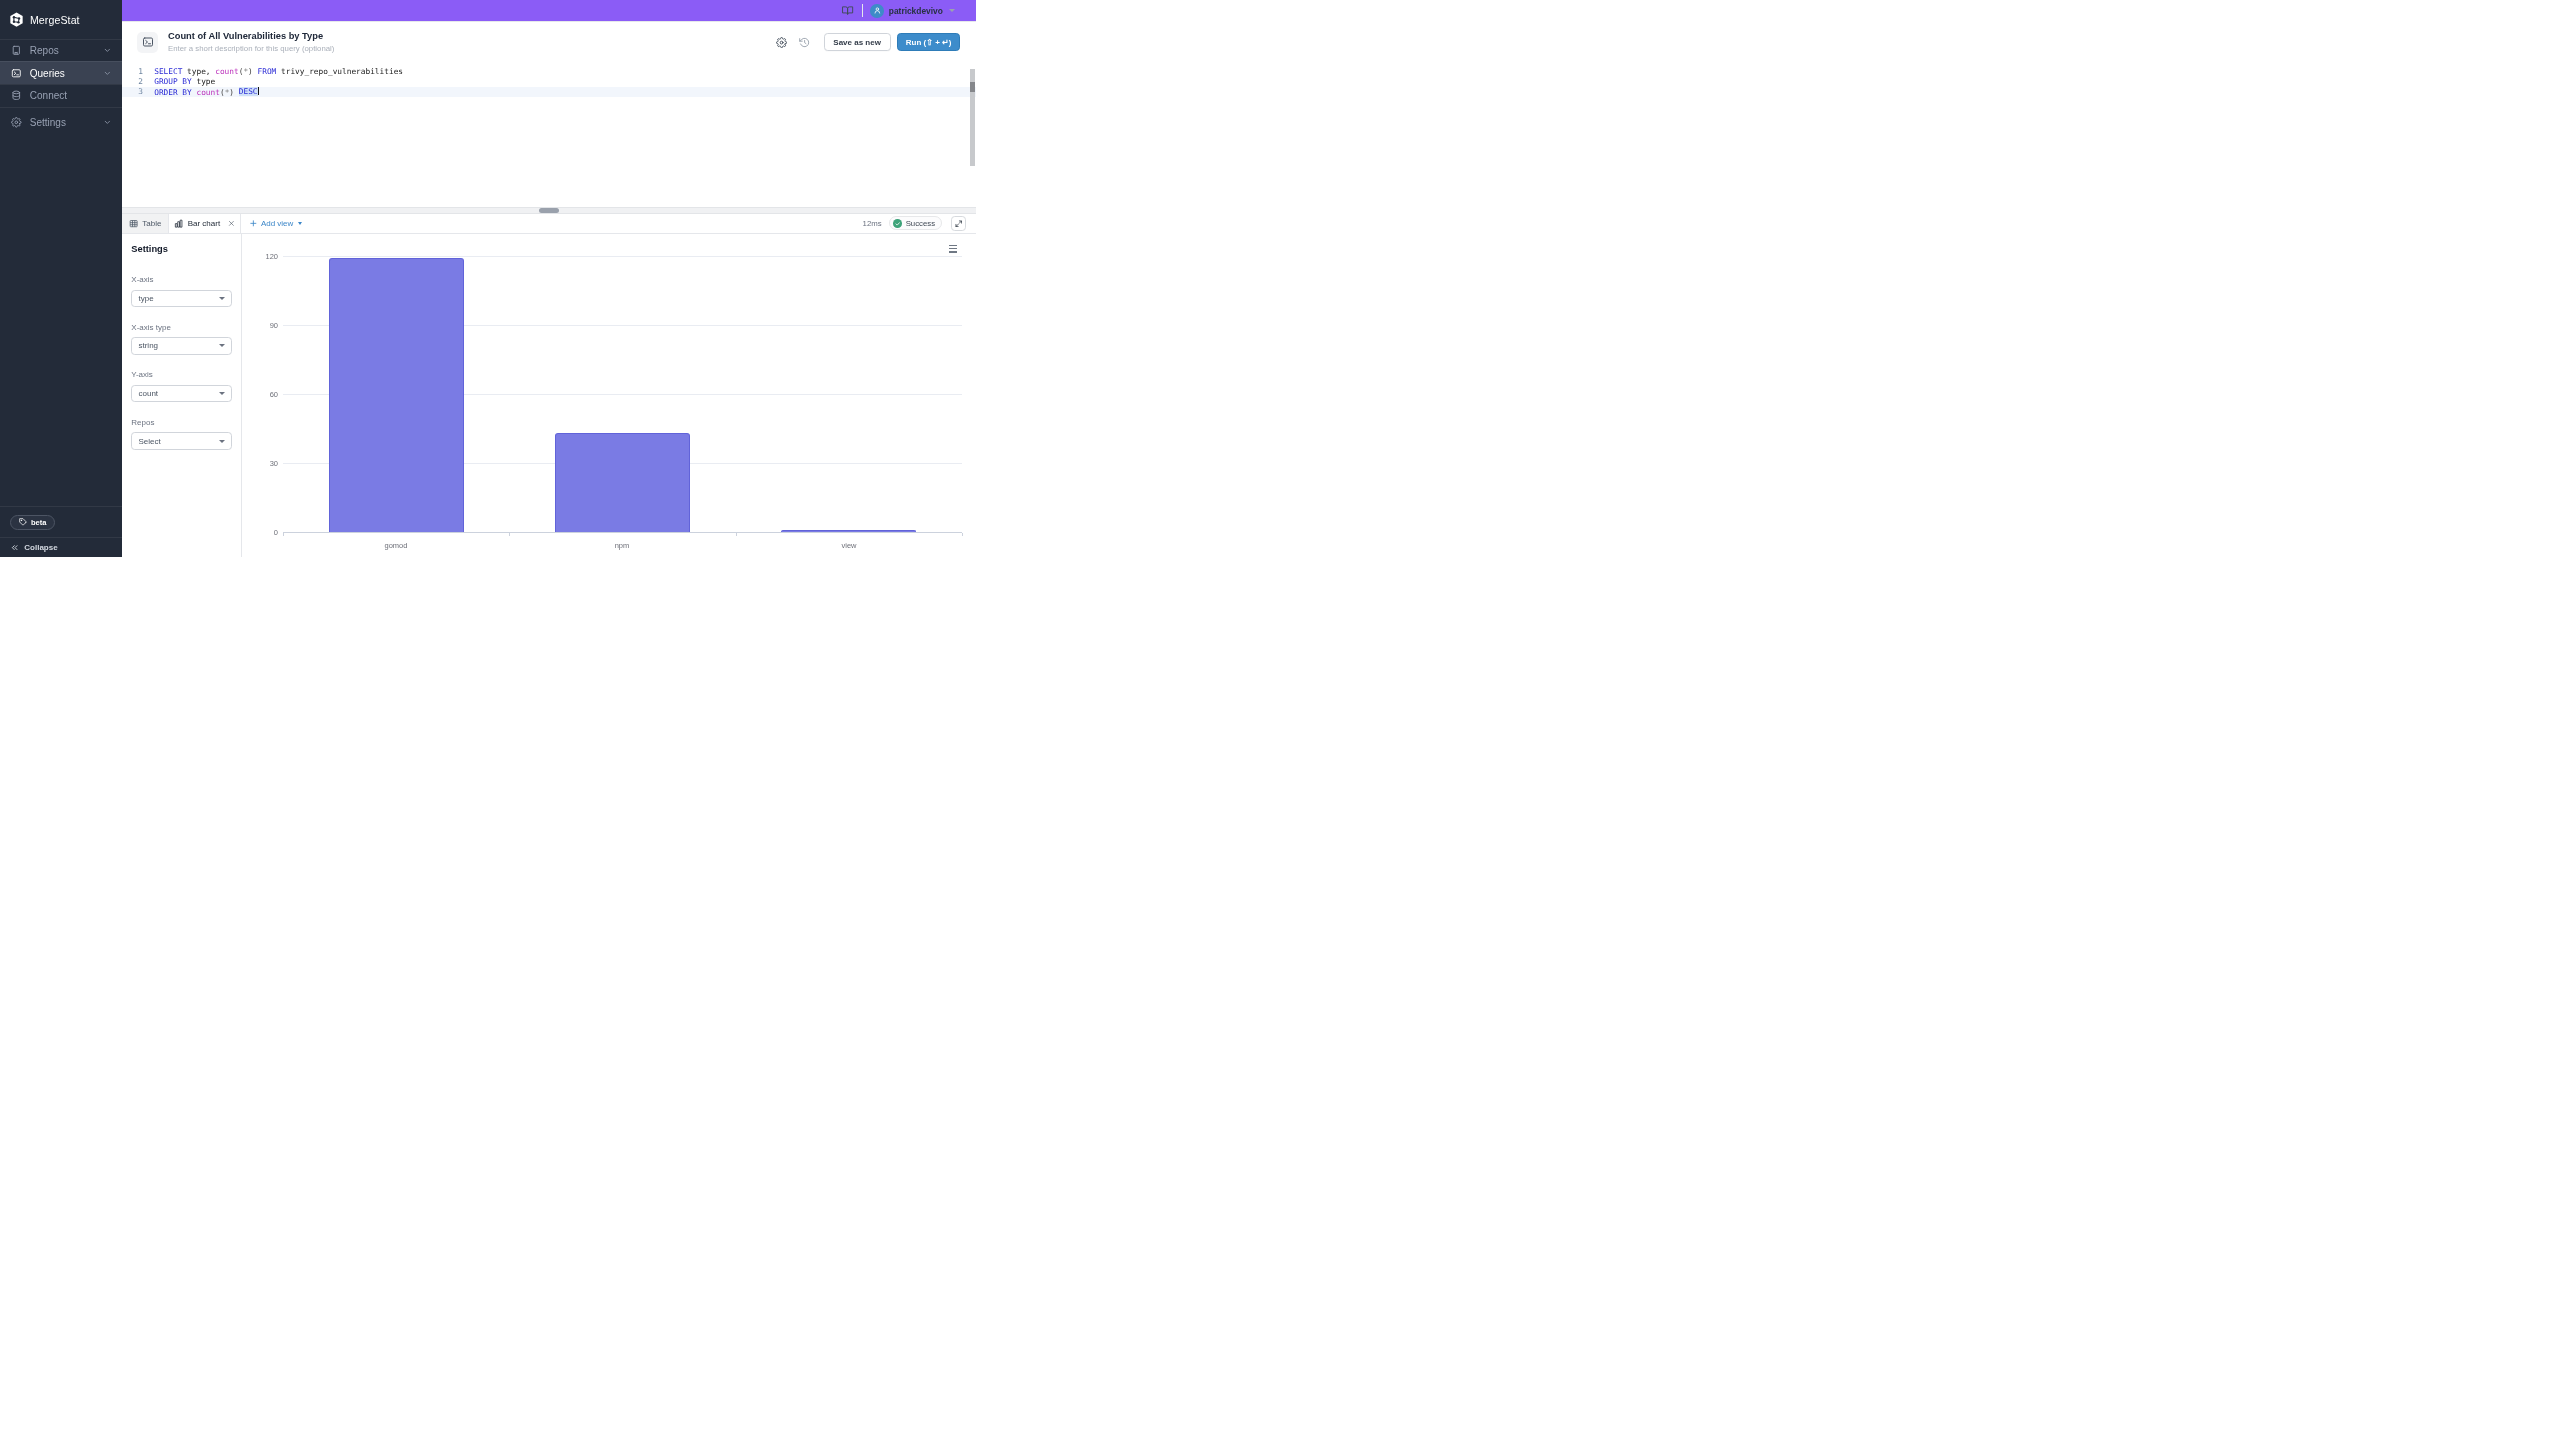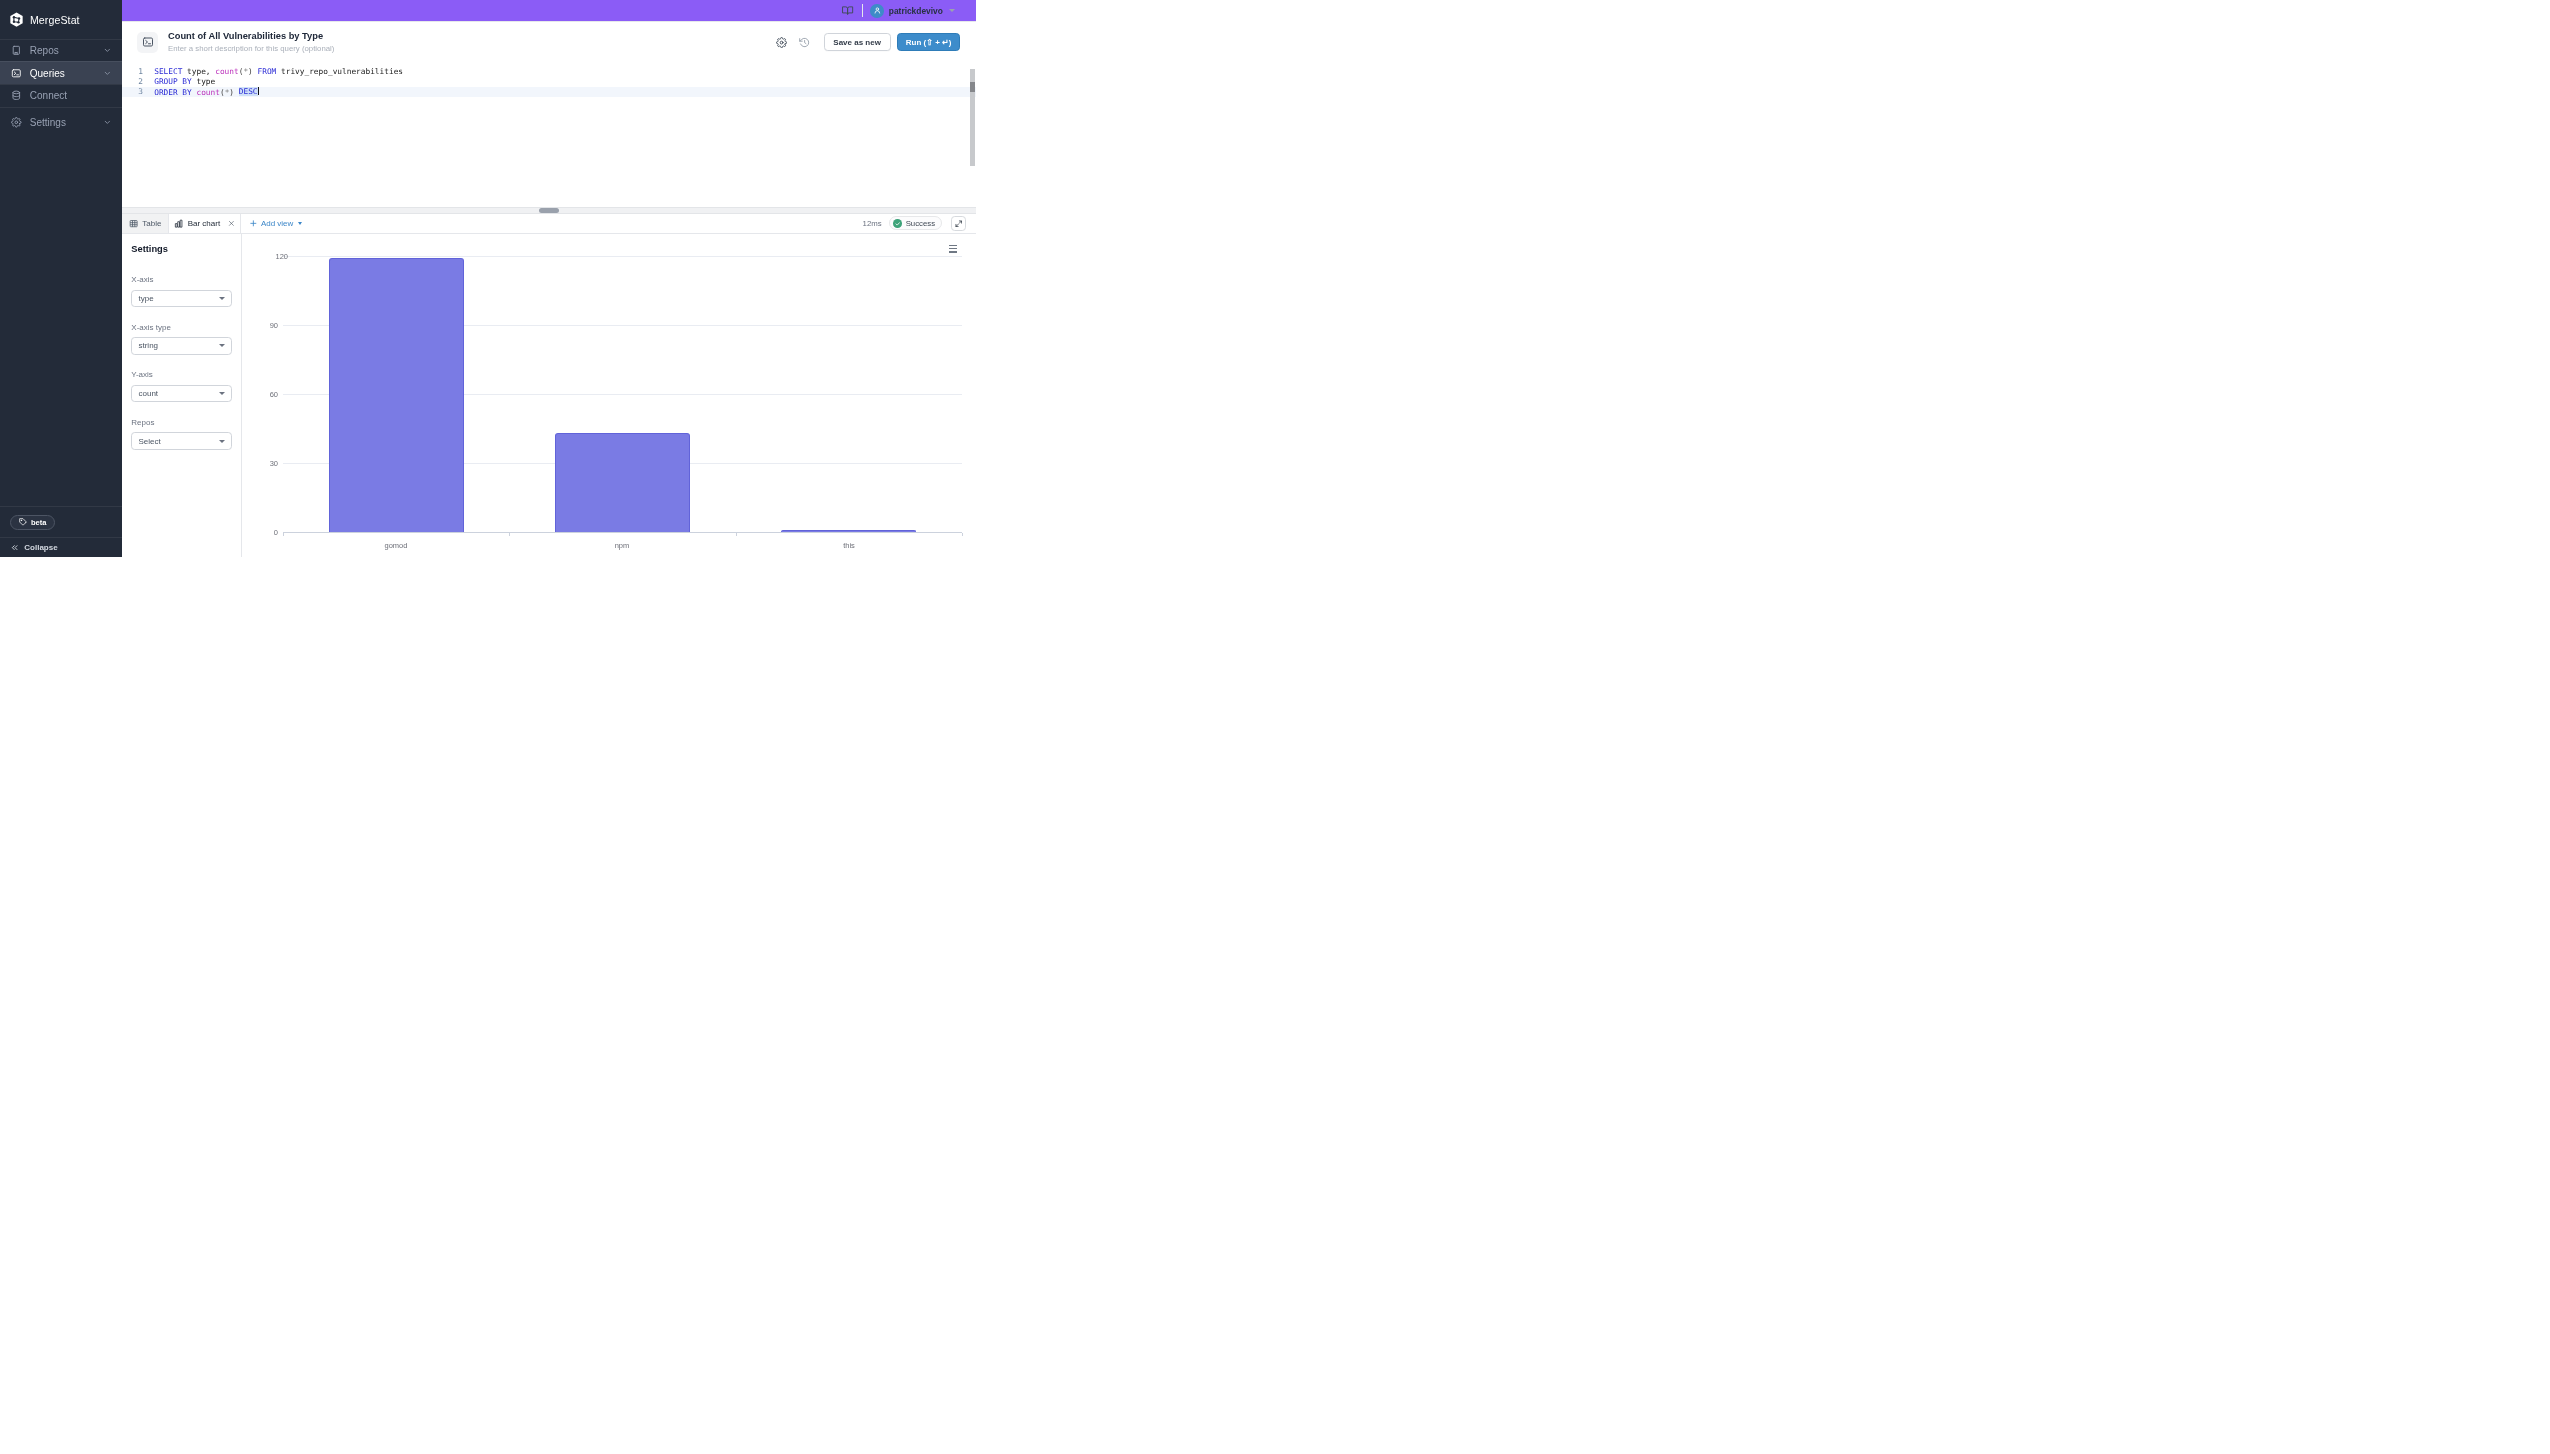--- a/index.html
+++ b/index.html
@@ -360,30 +360,30 @@
             <div></div>
         </div>
       <div class="ytick" style="left: 5px; top: 294px;">0</div>
           <div class="gridline" style="left: 41px; width: 679px; top: 229px;"></div>
           <div class="ytick" style="left: 5px; top: 225px;">30</div>
           <div class="gridline" style="left: 41px; width: 679px; top: 160px;"></div>
           <div class="ytick" style="left: 5px; top: 156px;">60</div>
           <div class="gridline" style="left: 41px; width: 679px; top: 91px;"></div>
           <div class="ytick" style="left: 5px; top: 87px;">90</div>
           <div class="gridline" style="left: 41px; width: 679px; top: 22px;"></div>
-          <div class="ytick" style="left: 15px; top: 18px;">120</div>
+          <div class="ytick" style="left: 5px; top: 18px;">120</div>
           <div class="bar" style="left: 87px; top: 24.4px; width: 135px; height: 274px; background: rgb(122, 123, 228); border-color: rgb(97, 99, 217);"></div>
           <div class="bar" style="left: 313px; top: 199px; width: 135px; height: 99px; background: rgb(122, 123, 228); border-color: rgb(97, 99, 217);"></div>
           <div class="bar" style="left: 539px; top: 296px; width: 135px; height: 2.3px; background: rgb(122, 123, 228); border-color: rgb(97, 99, 217);"></div>
           <div class="axisline" style="left: 41px; width: 679px; top: 298px;"></div>
           <div class="xtick" style="left: 41px; top: 299px;"></div>
           <div class="xtick" style="left: 267px; top: 299px;"></div>
           <div class="xtick" style="left: 494px; top: 299px;"></div>
           <div class="xtick" style="left: 720px; top: 299px;"></div>
           <div class="xlabel" style="left: 41px; width: 226px; top: 307px;">gomod</div>
           <div class="xlabel" style="left: 267px; width: 226px; top: 307px;">npm</div>
-          <div class="xlabel" style="left: 494px; width: 226px; top: 307px;">this</div>
+          <div class="xlabel" style="left: 494px; width: 226px; top: 307px;">view</div>
         </div>
     </div>
 
   </main>
 </div>
 
 
 </body></html>

